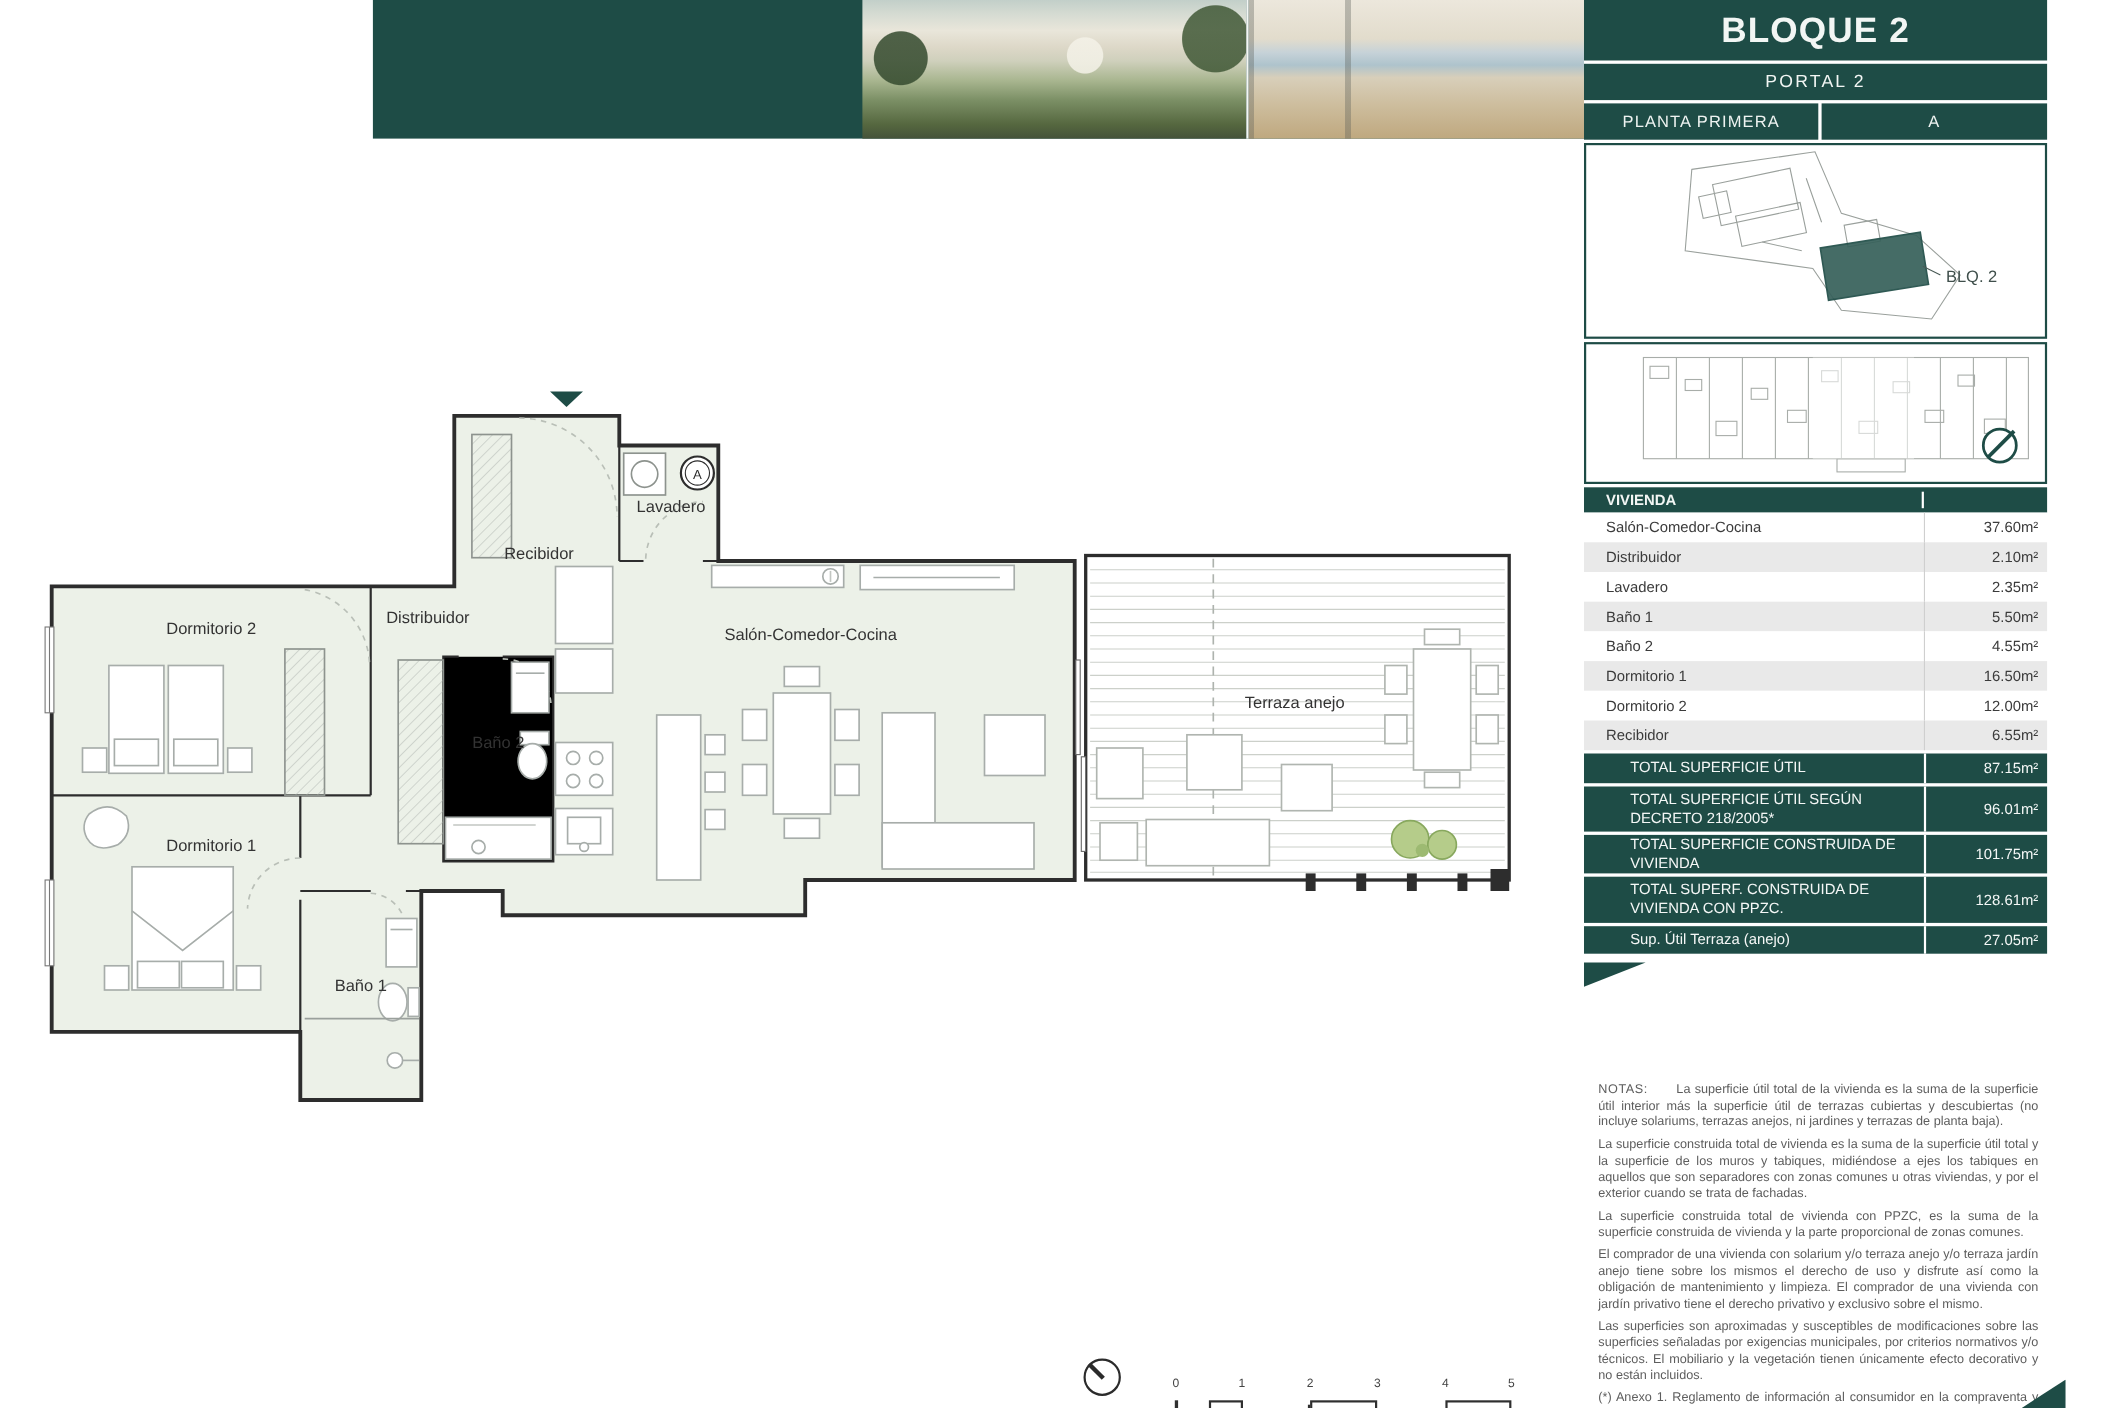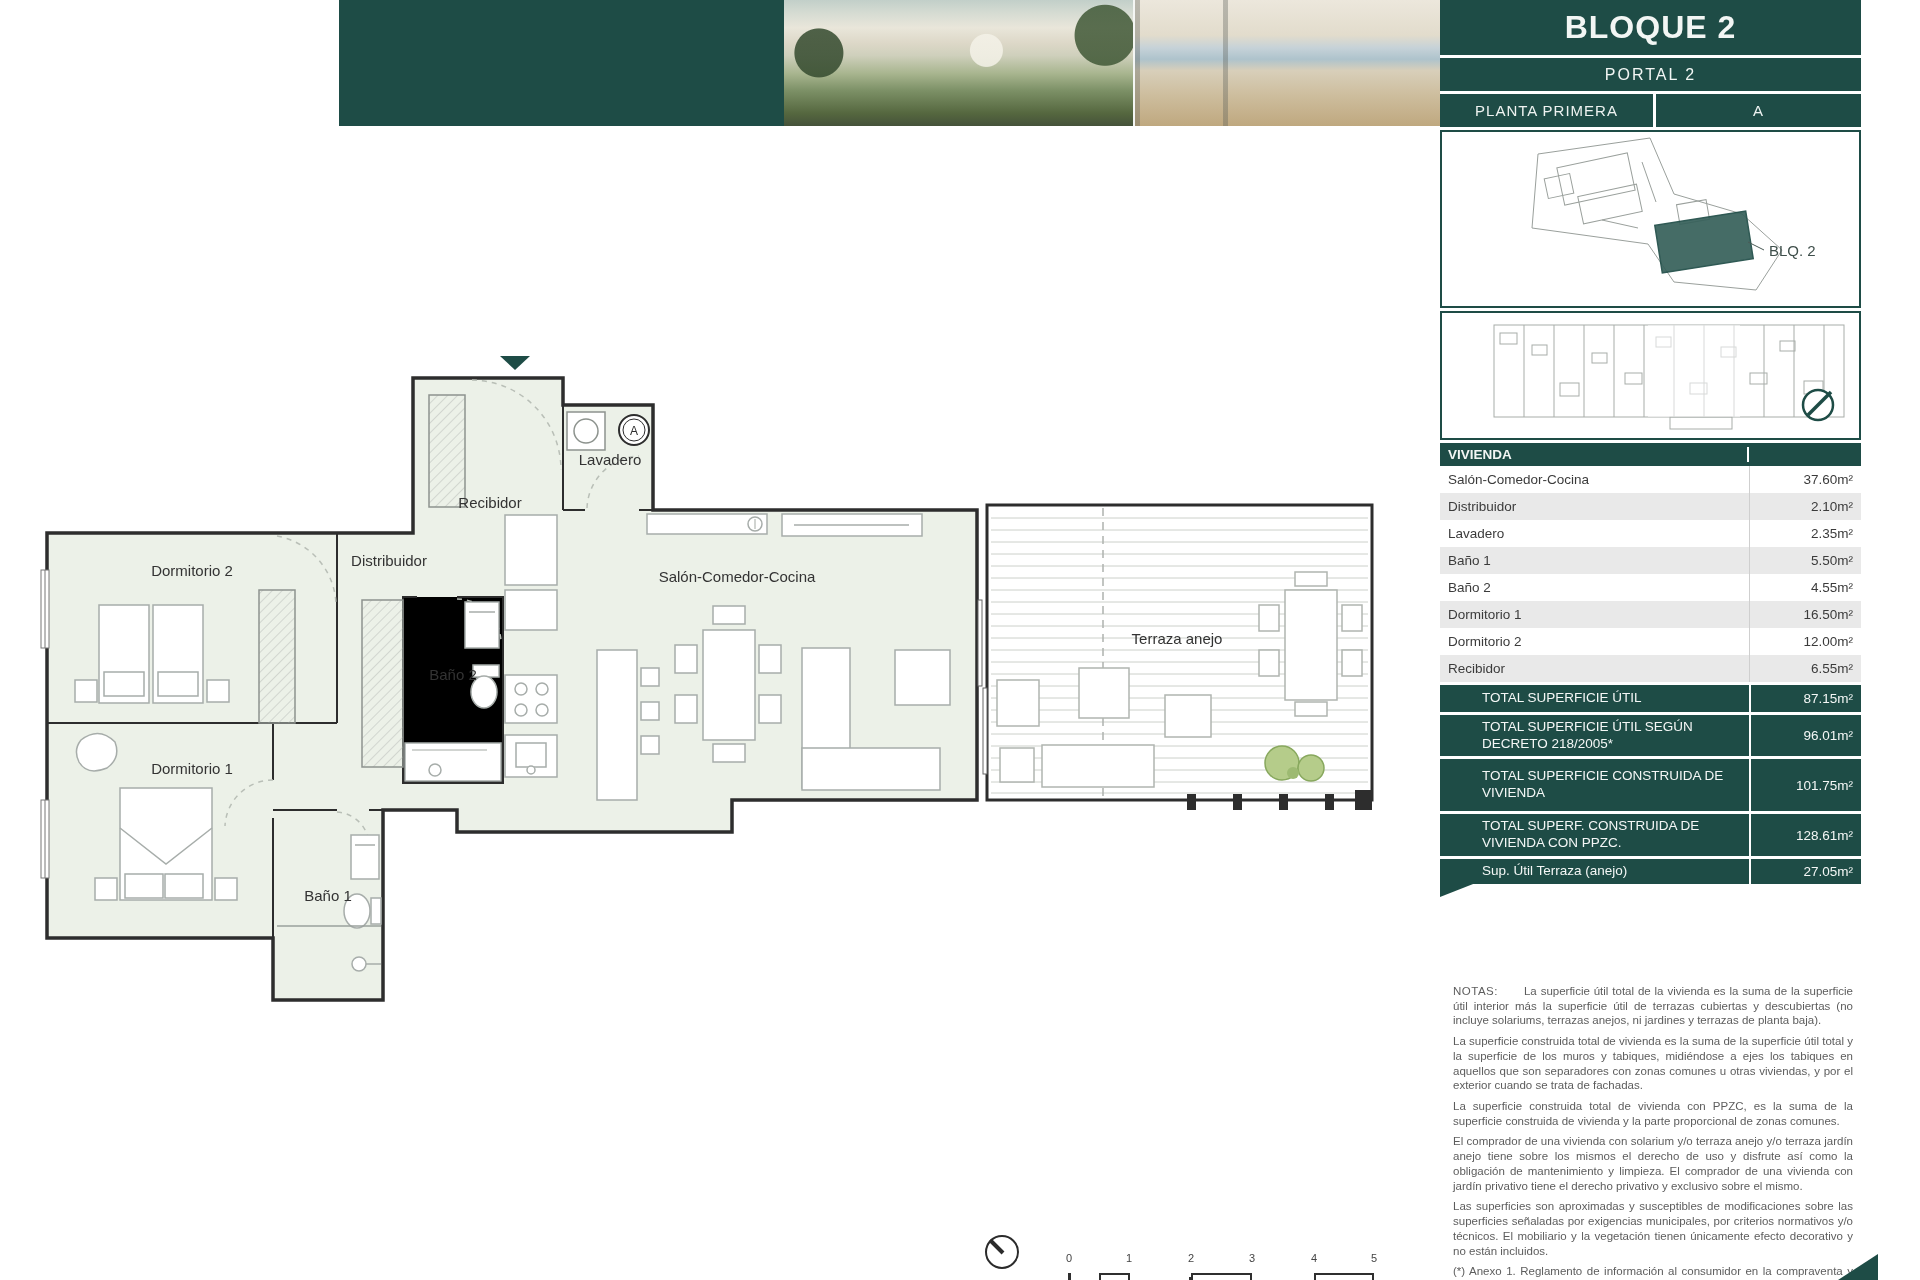--- a/index.html
+++ b/index.html
@@ -34,26 +34,26 @@
   .pbox2{top:311px;height:129px;}
 
   
   .vtable{position:absolute;left:0;top:443px;width:421px;font-size:13.5px;}
   .vhead{height:23px;background:#1e4c46;color:#f2f6f4;display:flex;align-items:center;font-weight:bold;}
   .vhead .vlabel{border-right:2px solid #fff;}
   .vrow{height:27px;display:flex;align-items:center;color:#3b3b3b;}
   .vrow:nth-child(odd){background:#e9e9e9;}
   .vrow:nth-child(even){background:#fff;}
   .vrow .vval{border-left:1px solid #cfcfcf;align-self:stretch;display:flex;align-items:center;justify-content:flex-end;}
-  .vlabel{flex:1;padding-left:8px;box-sizing:border-box;}
+  .vlabel{flex:1;padding-left:20px;box-sizing:border-box;}
   .vval{width:112px;text-align:right;padding-right:8px;box-sizing:border-box;}
   .vtotal{margin-top:3px;background:#1e4c46;color:#f4f7f6;display:flex;align-items:center;}
   .vtotal .vlabel{padding:4px 6px 4px 8px;line-height:1.25;margin-left:34px;}
   .vtotal .vval{border-left:2px solid #fff;align-self:stretch;display:flex;align-items:center;justify-content:flex-end;}
-  .t0{height:27px;} .t1{height:41px;gap:36px;} .t2{height:52px;} .t3{height:42px;} .t4{height:25px;}
+  .t0{height:27px;} .t1{height:41px;gap:36px;} .t2{height:35px;} .t3{height:42px;} .t4{height:25px;}
   .wedge{position:absolute;left:0;top:875px;width:0;height:0;border-top:22px solid #1e4c46;border-right:56px solid transparent;}
 
   
   .notes{position:absolute;left:1447px;top:978px;width:412px;font-size:11.5px;line-height:1.28;color:#5d5d5d;text-align:justify;}
   .notes p{margin:6px;}
   .notes .nh{letter-spacing:.5px;margin-right:26px;}
 
   
   .nota-line{position:absolute;left:1148px;top:1277px;font-size:15px;color:#2f2f2f;display:flex;align-items:center;}
   .nota-box{display:inline-flex;align-items:center;justify-content:center;border:2px solid #2f2f2f;width:20px;height:18px;margin:0 8px;font-size:13px;}

